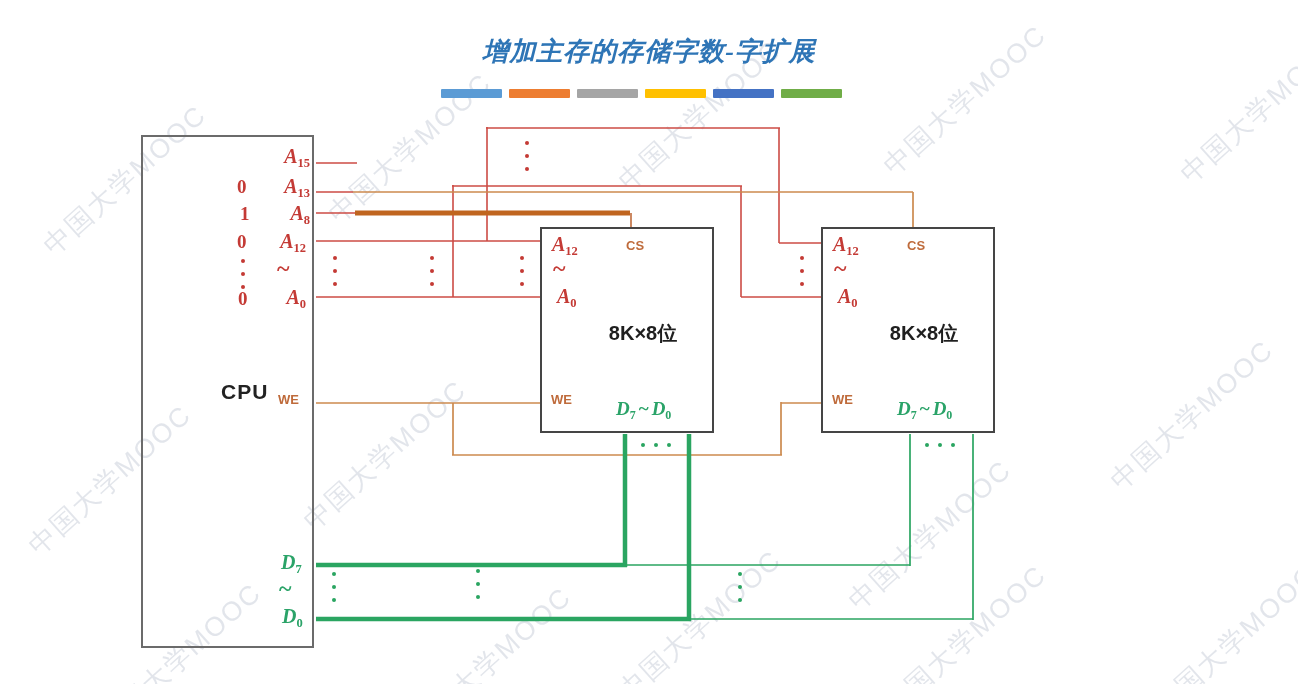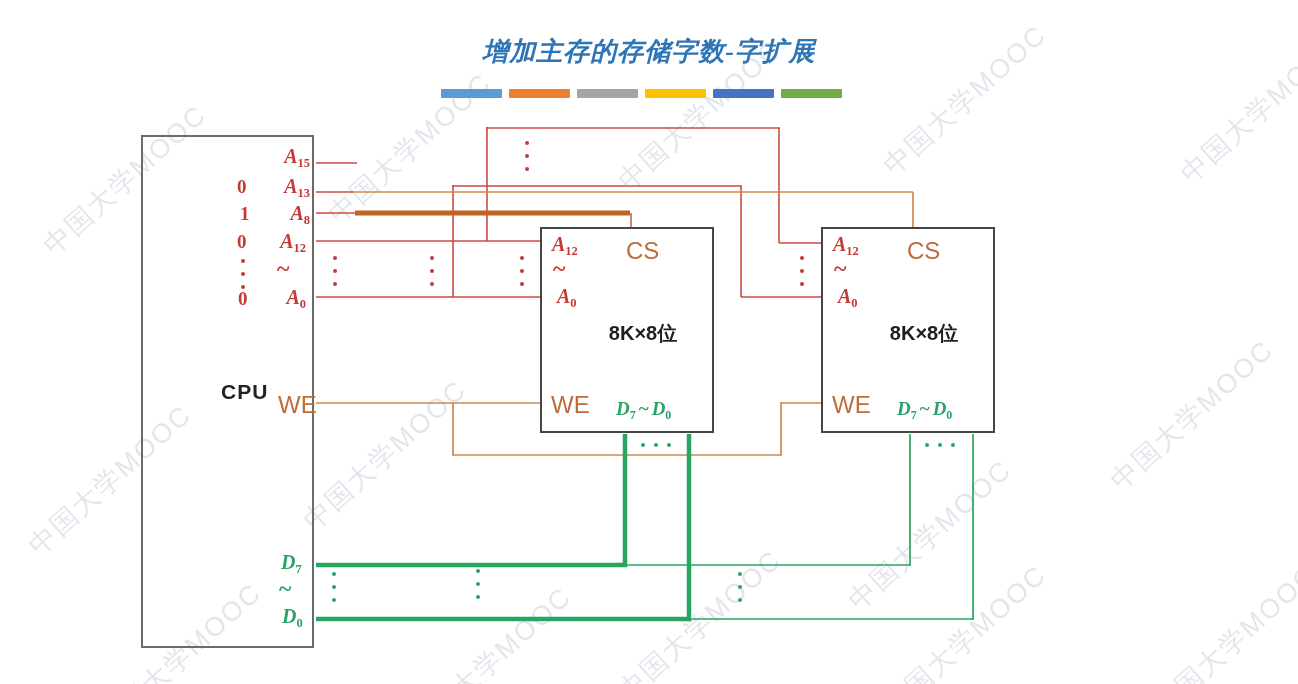--- a/index.html
+++ b/index.html
@@ -33,21 +33,21 @@
   .pin{position:absolute;font-family:"Liberation Serif",serif;font-style:italic;
        font-weight:bold;font-size:20px;line-height:1;}
   .pin sub{font-style:normal;font-size:12.5px;vertical-align:-4px;}
   .pinR{width:40px;text-align:right;}
   .val{position:absolute;font-family:"Liberation Serif",serif;font-weight:bold;
        font-size:19px;line-height:1;}
   .tilde{position:absolute;font-family:"Liberation Serif",serif;font-weight:bold;
          font-size:24px;line-height:1;}
   .red{color:var(--c-red-label);}
   .green{color:var(--c-green-label);}
-  .cswe{position:absolute;font-weight:normal;font-size:24px;line-height:1;
+  .cswe{position:absolute;font-weight:bold;font-size:13px;line-height:1;
         color:var(--c-orange-label);}
   .syslabel{position:absolute;font-weight:bold;font-size:21px;color:#222;
             letter-spacing:1px;line-height:1;margin-left:24px;}
   .cap{position:absolute;left:16px;top:94px;width:100%;text-align:center;
        font-size:20px;font-weight:bold;color:var(--c-chip-title);line-height:1;}
   .ddata{position:absolute;font-family:"Liberation Serif",serif;font-style:italic;
          font-weight:bold;font-size:19px;color:var(--c-green-label);line-height:1;text-align:right;}
   .ddata sub{font-style:normal;font-size:12px;vertical-align:-4px;}
   .ddata .dt{font-style:normal;padding:0 3px;}
   

